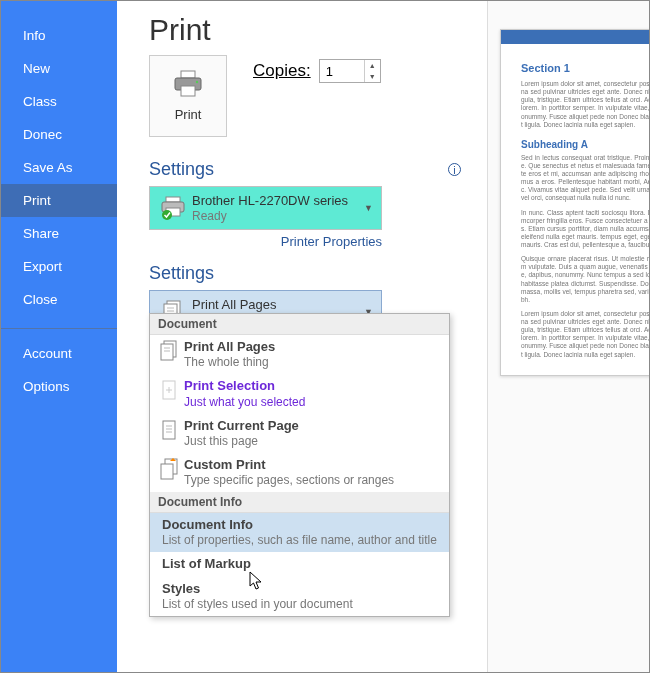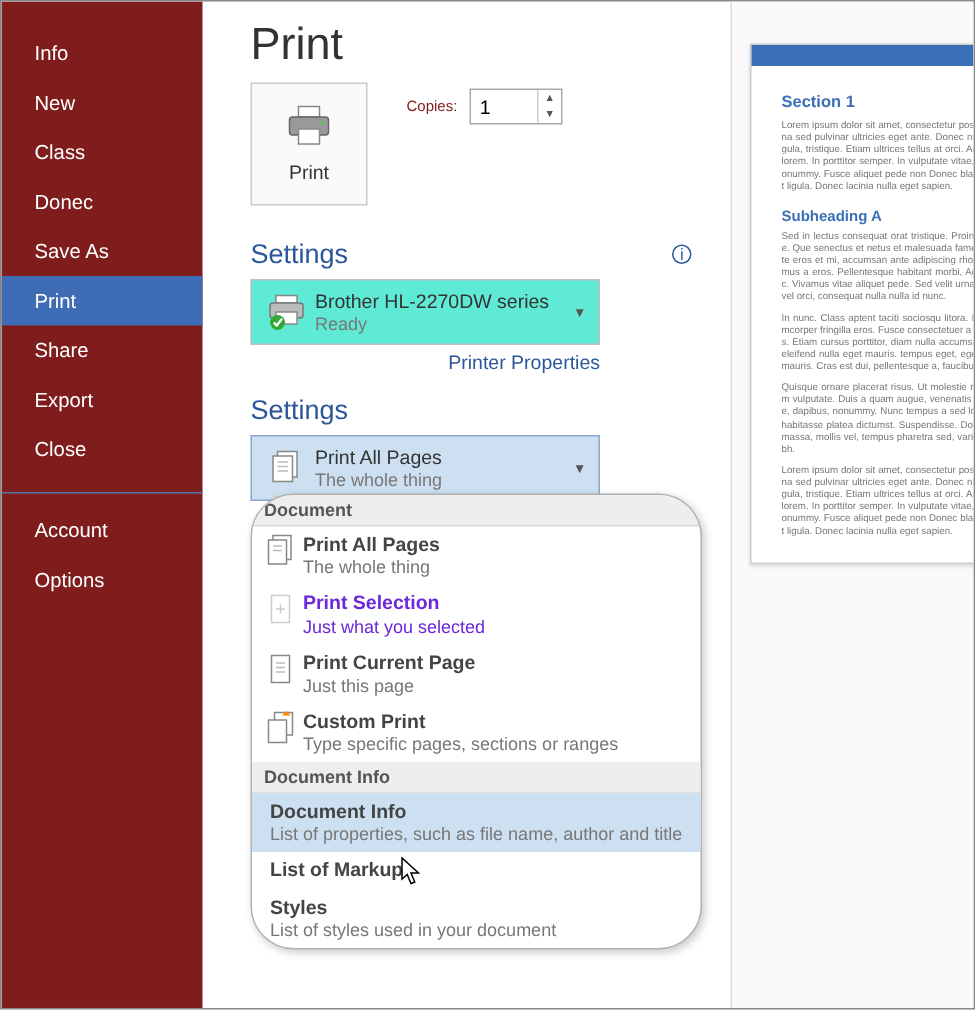--- a/index.html
+++ b/index.html
@@ -1,30 +1,30 @@
 <!DOCTYPE html>
 <html><head>
 <meta charset="utf-8">
 <style>
   * { box-sizing: border-box; margin: 0; padding: 0; }
   body { font-family: "Segoe UI", Arial, sans-serif; font-size: 13px; background: #fff; color: #333; width: 650px; height: 673px; overflow: hidden; border: 1px solid #888; }
   .app { display: flex; height: 100%; }
-  .sidebar { width: 134px; background: #7f1d1d; color: #fff; flex: none; padding-top: 18px; }
+  .sidebar { width: 116px; background: #3b82f6; color: #fff; flex: none; padding-top: 18px; }
   .sidebar-item { padding: 9px 22px; font-size: 13.5px; cursor: pointer; white-space: nowrap; }
   .sidebar-item.selected { background: #3E6DB5; }
   .sidebar-divider { height: 1px; background: #5374a9; margin: 12px 0 8px 0; }
   .main { flex: 1; position: relative; display: flex; }
   .content { flex: 1; padding: 12px 22px 0 32px; position: relative; }
   h1.title { font-weight: 300; font-size: 30px; color: #333; margin-bottom: 8px; }
   .print-row { display: flex; align-items: flex-start; gap: 26px; margin-bottom: 22px; }
   .print-btn { width: 78px; height: 82px; border: 1px solid #ccc; background: #fafafa; display: flex; flex-direction: column; align-items: center; justify-content: center; cursor: pointer; }
   .print-btn .icon { margin-bottom: 6px; }
   .print-btn-label { font-size: 13px; color: #333; }
   .copies-row { display: flex; align-items: center; gap: 8px; margin-top: 4px; }
-  .copies-label { font-size: 10px; color: #7f1d1d; }
+  .copies-label { font-size: 17px; color: #000000; text-decoration: underline; }
   .spinner { display: flex; align-items: stretch; border: 1px solid #aaa; height: 24px; }
   .spinner input { border: none; width: 44px; padding: 2px 6px; font-size: 13px; outline: none; }
   .spinner-btns { display: flex; flex-direction: column; border-left: 1px solid #ccc; }
   .spinner-btns span { width: 15px; height: 11px; display: flex; align-items: center; justify-content: center; font-size: 7px; color: #555; cursor: pointer; }
   .section-header { color: #2A579A; font-size: 18px; font-weight: 400; margin-bottom: 6px; display: flex; justify-content: space-between; align-items: center; }
   .info-icon { font-size: 11px; color: #2A579A; border: 1px solid #2A579A; border-radius: 50%; width: 13px; height: 13px; display: inline-flex; align-items: center; justify-content: center; margin-right: 4px; }
   .selector { display: flex; align-items: center; border: 1px solid #c0c0c0; height: 44px; width: 233px; padding: 0 8px; background: #5eead4; cursor: pointer; position: relative; }
   .selector.active { background: #CDE0F1; border-color: #8aa9d0; }
   .selector .sel-icon { width: 30px; display: flex; align-items: center; justify-content: center; }
   .selector .sel-text { flex: 1; line-height: 1.2; padding-left: 4px; }
@@ -151,21 +151,21 @@
         <h2>Section 1</h2>
         <p>Lorem ipsum dolor sit amet, consectetur posuere, magna sed pulvinar ultricies eget ante. Donec nisl varius ligula, tristique. Etiam ultrices tellus at orci. Aenean nec lorem. In porttitor semper. In vulputate vitae, pretium nonummy. Fusce aliquet pede non Donec blandit feugiat ligula. Donec lacinia nulla eget sapien.</p>
         <h3>Subheading A</h3>
         <p>Sed in lectus consequat orat tristique. Proin nec augue. Que senectus et netus et malesuada fames. vulputate eros et mi, accumsan ante adipiscing rhoncus. Vivamus a eros. Pellentesque habitant morbi, Aenean nunc. Vivamus vitae aliquet pede. Sed velit urna, interdum vel orci, consequat nulla nulla id nunc.</p>
         <p>In nunc. Class aptent taciti sociosqu litora. Donec ullamcorper fringilla eros. Fusce consectetuer a ipsum risus. Etiam cursus porttitor, diam nulla accumsan. Mauris eleifend nulla eget mauris. tempus eget, egestas quis, mauris. Cras est dui, pellentesque a, faucibus.</p>
         <p>Quisque ornare placerat risus. Ut molestie magna. Nam vulputate. Duis a quam augue, venenatis scelerisque, dapibus, nonummy. Nunc tempus a sed lobortis hac habitasse platea dictumst. Suspendisse. Donec metus massa, mollis vel, tempus pharetra sed, varius eget, nibh.</p>
         <p>Lorem ipsum dolor sit amet, consectetur posuere, magna sed pulvinar ultricies eget ante. Donec nisl varius ligula, tristique. Etiam ultrices tellus at orci. Aenean nec lorem. In porttitor semper. In vulputate vitae, pretium nonummy. Fusce aliquet pede non Donec blandit feugiat ligula. Donec lacinia nulla eget sapien.</p>
       </div>
     </div>
 
-    <div class="dropdown" style="top:328px;border-radius:29px;">
+    <div class="dropdown" style="top:312px;">
       <div class="dd-header">Document</div>
 
       <div class="dd-item">
         <span class="dd-icon">
           <svg width="22" height="24">
               <rect x="5" y="1" width="12" height="16" fill="#fff" stroke="#888"></rect>
               <rect x="2" y="4" width="12" height="16" fill="#fff" stroke="#888"></rect>
               <line x1="5" y1="8" x2="11" y2="8" stroke="#bbb"></line>
               <line x1="5" y1="11" x2="11" y2="11" stroke="#bbb"></line>
             </svg>

